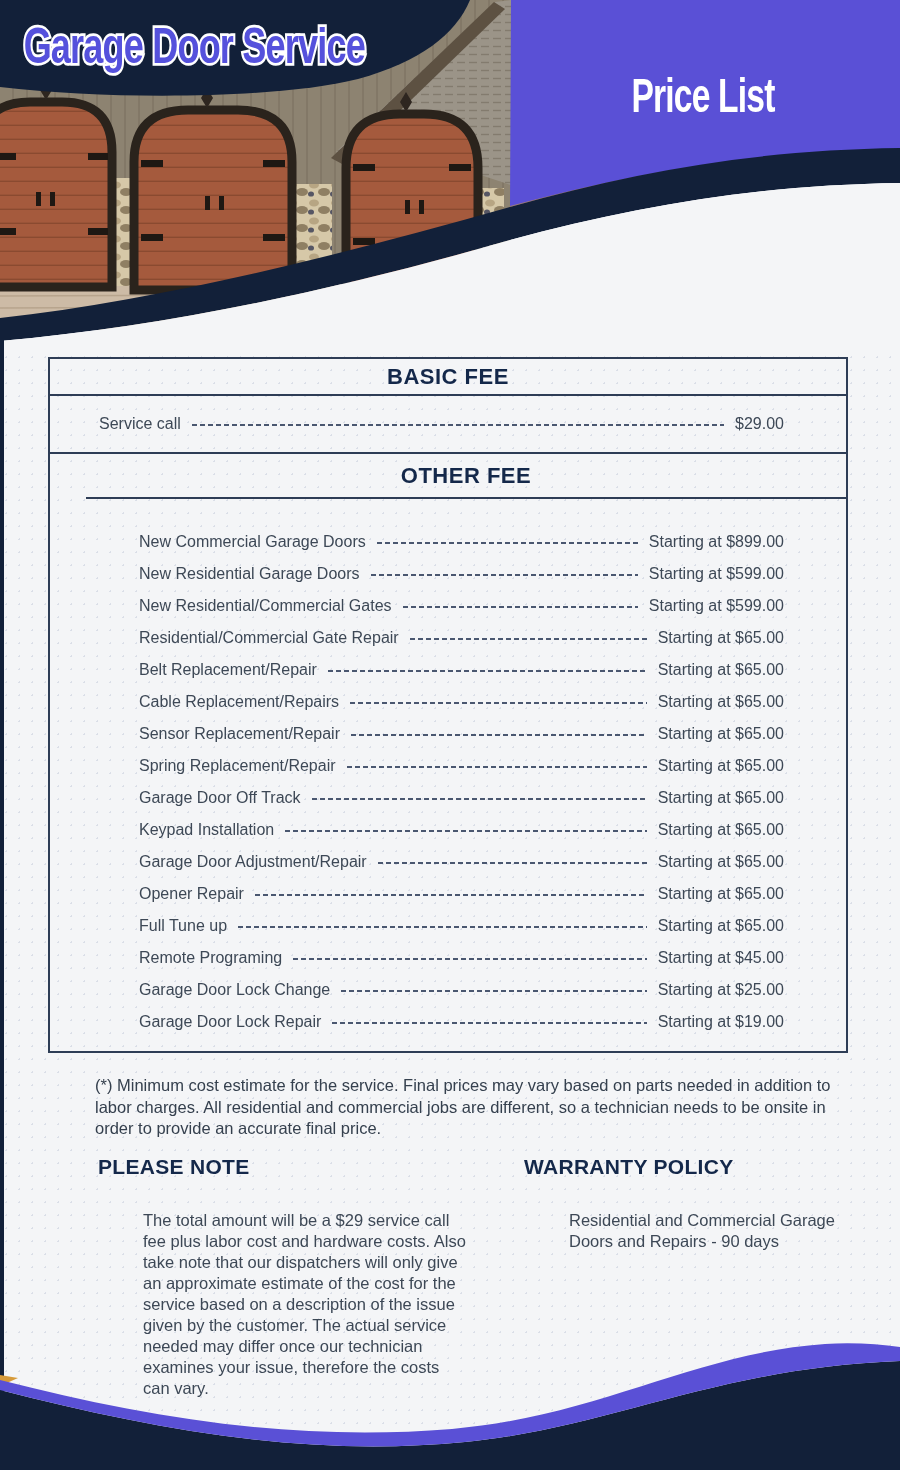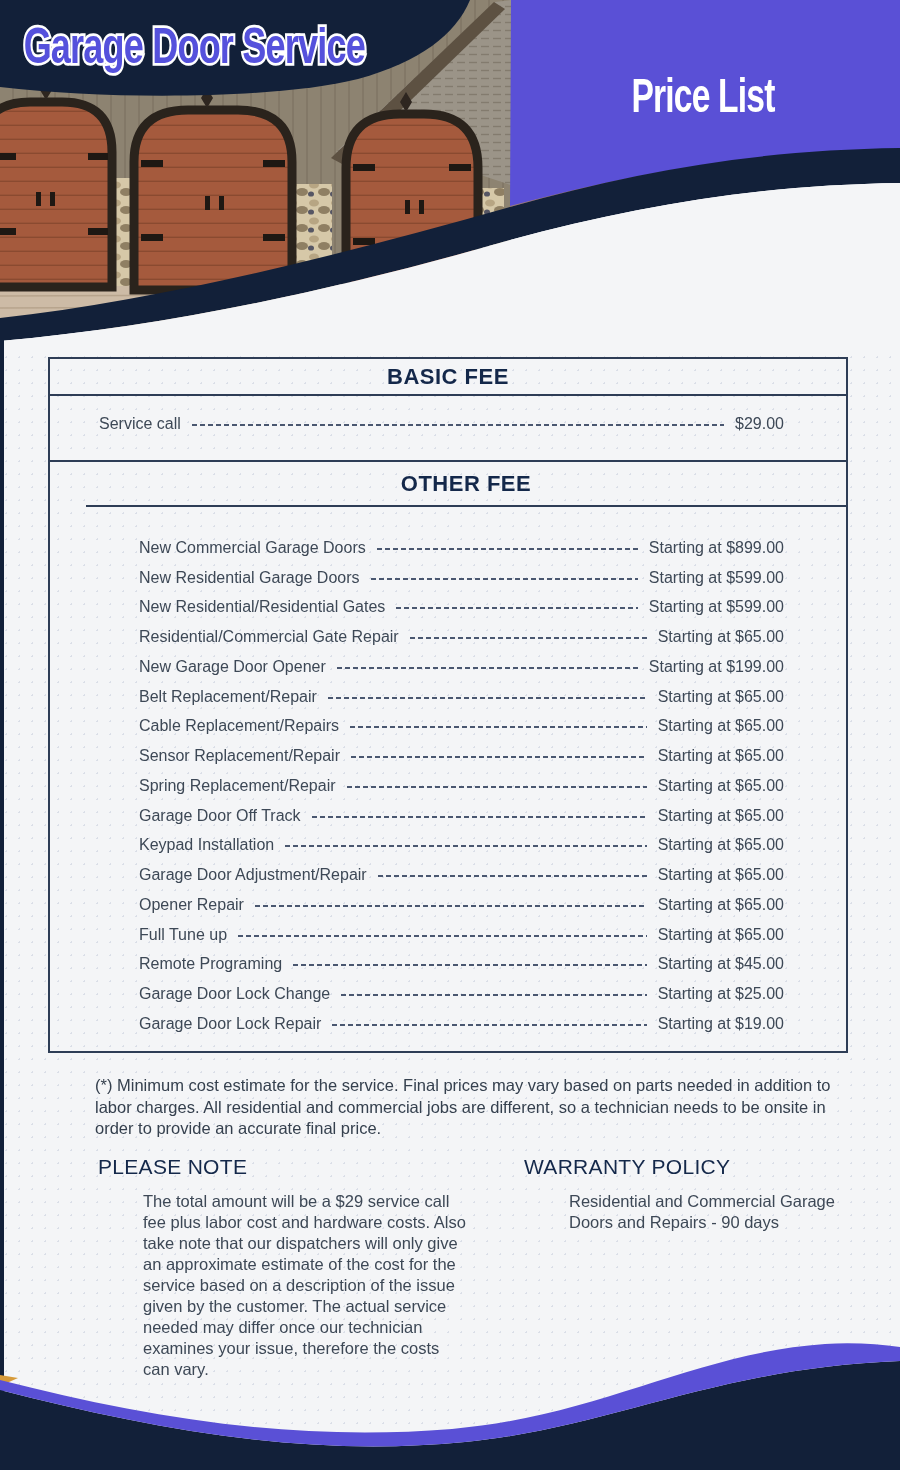--- a/index.html
+++ b/index.html
@@ -24,21 +24,21 @@
   }
   .section-title{
     height:35px;flex:0 0 35px;
     display:flex;align-items:center;justify-content:center;
     border-bottom:2px solid #2e3d56;
     font-size:22px;font-weight:bold;letter-spacing:0.5px;color:#14284a;
   }
   .basic-wrap{
     flex:0 0 56px;height:56px;border-bottom:2px solid #2e3d56;
     display:flex;flex-direction:column;justify-content:center;
-    padding:0 62px 8px 49px;
+    padding:0 62px 0 49px;
   }
   .other-title{flex:0 0 43px;height:43px;margin-left:36px;}
   .items{
     flex:1;display:flex;flex-direction:column;justify-content:space-evenly;
     padding:20px 62px 6px 49px;
     margin-left:40px;
   }
   .fee-row{display:flex;align-items:center;font-size:16px;color:#3d4856;white-space:nowrap;}
   .fee-label{flex:0 0 auto;}
   .fee-price{flex:0 0 auto;}
@@ -47,21 +47,21 @@
     background:repeating-linear-gradient(90deg,#4a5770 0 5px,transparent 5px 8px);
   }
 
   .footnote{
     position:absolute;left:95px;top:1075px;width:745px;
     font-size:16.5px;line-height:21.5px;color:#35404e;
   }
   .col{position:absolute;top:1155px;}
   .col.left{left:98px;width:368px;}
   .col.right{left:524px;width:345px;}
-  .col-title{font-size:21px;font-weight:normal;letter-spacing:0.3px;color:#14284a;margin:0 0 12px 0;}
+  .col-title{font-size:21px;font-weight:bold;letter-spacing:0.3px;color:#14284a;margin:0 0 31px 0;}
   .col-body{font-size:16.5px;line-height:21px;color:#3d4856;margin-left:45px;}
 </style>
 </head>
 <body>
 
 <div class="page">
 
   <svg class="hdr-svg" width="900" height="345" viewBox="0 0 900 345">
     <defs>
       <clipPath id="photoClip">
@@ -183,36 +183,31 @@
           <span class="fee-price">Starting at $899.00</span>
         </div>
 
         <div class="fee-row">
           <span class="fee-label">New Residential Garage Doors</span>
           <span class="leader"></span>
           <span class="fee-price">Starting at $599.00</span>
         </div>
 
         <div class="fee-row">
-          <span class="fee-label">New Residential/Residential Gates</span>
+          <span class="fee-label">New Residential/Commercial Gates</span>
           <span class="leader"></span>
           <span class="fee-price">Starting at $599.00</span>
         </div>
 
         <div class="fee-row">
           <span class="fee-label">Residential/Commercial Gate Repair</span>
           <span class="leader"></span>
           <span class="fee-price">Starting at $65.00</span>
         </div>
 
-        <div class="fee-row">
-          <span class="fee-label">New Garage Door Opener</span>
-          <span class="leader"></span>
-          <span class="fee-price">Starting at $199.00</span>
-        </div>
 
         <div class="fee-row">
           <span class="fee-label">Belt Replacement/Repair</span>
           <span class="leader"></span>
           <span class="fee-price">Starting at $65.00</span>
         </div>
 
         <div class="fee-row">
           <span class="fee-label">Cable Replacement/Repairs</span>
           <span class="leader"></span>

